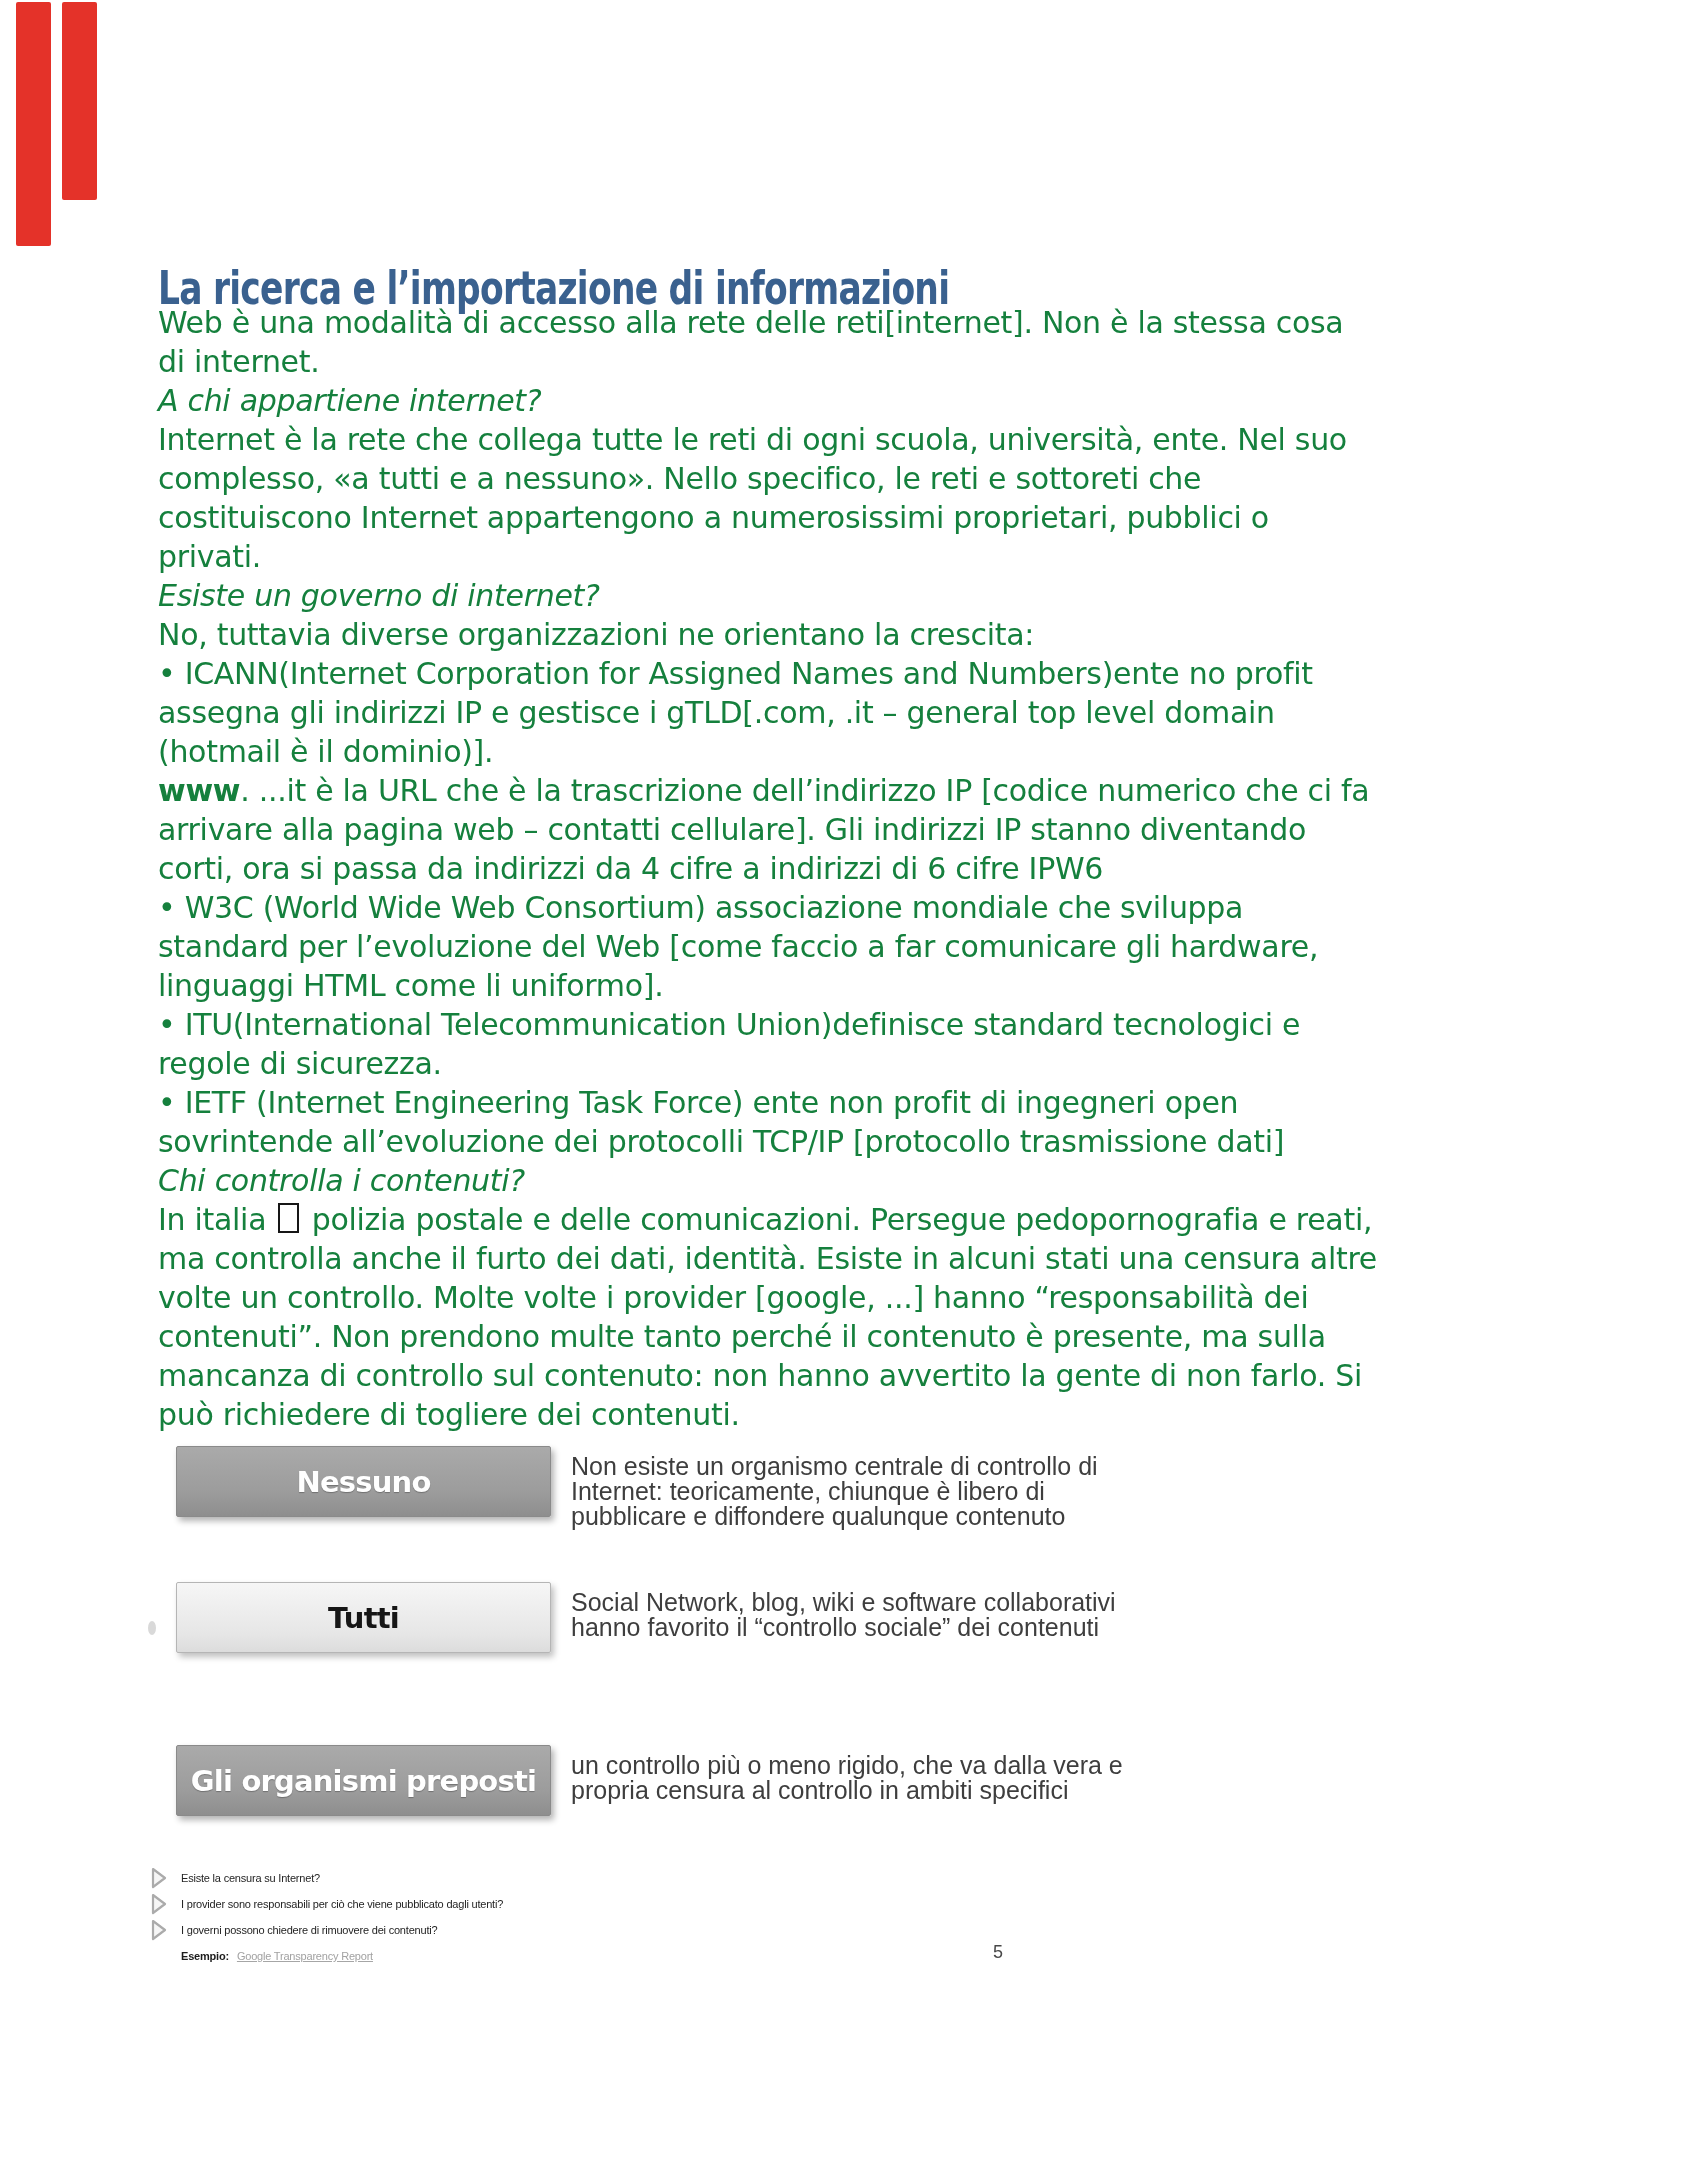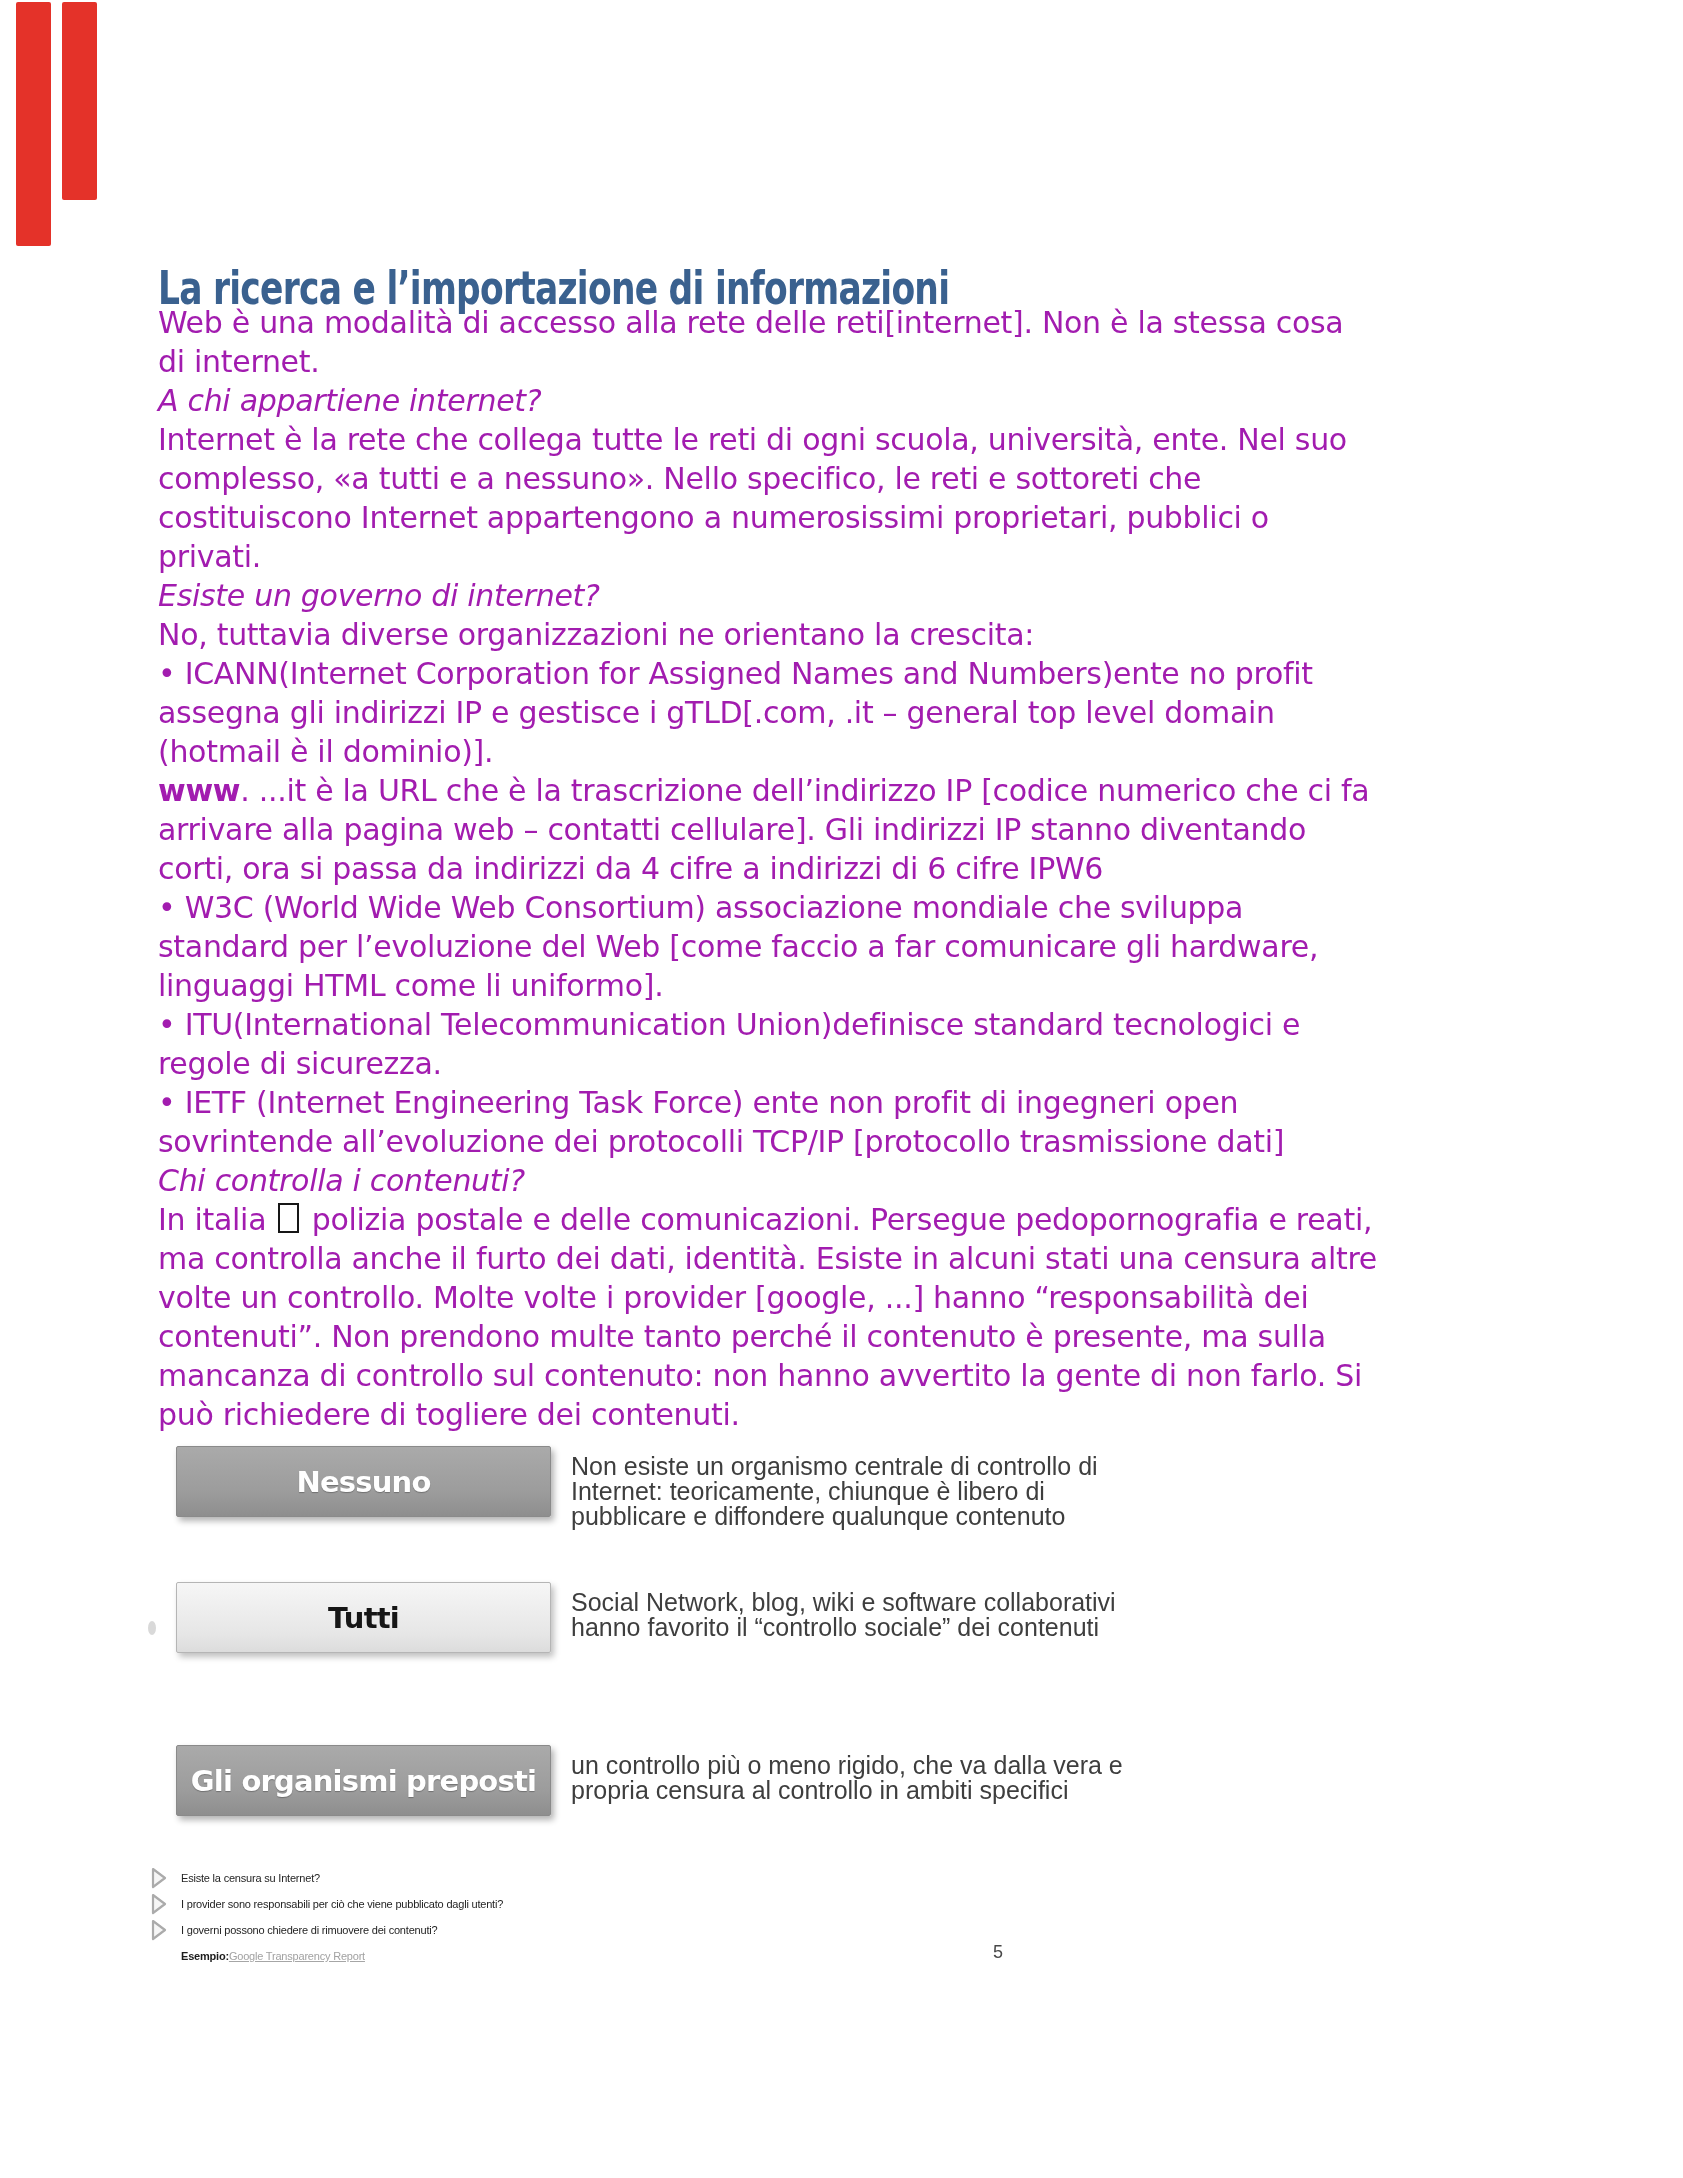--- a/index.html
+++ b/index.html
@@ -12,21 +12,21 @@
   #red1{left:16px;top:2px;width:35px;height:244px;}
   #red2{left:62px;top:2px;width:35px;height:198px;}
 
   
   #heading{left:158px;top:261px;white-space:nowrap;}
   #heading .stretch{display:inline-block;transform:scaleX(0.75);transform-origin:0 50%;
     font-size:46px;font-weight:bold;letter-spacing:-1px;}
 
   
   #body-text{left:158px;top:303px;width:1406px;font-size:30px;line-height:39px;
-    color:#a21caf;letter-spacing:-0.3px;}
+    color:#15803d;letter-spacing:-0.3px;}
   #body-text .body-line{white-space:nowrap;}
   #body-text .em{font-style:italic;}
   #body-text b{font-weight:bold;}
   .tofu{display:inline-block;width:17px;height:26px;border:2px solid #161616;
     margin:0 3px;vertical-align:-3px;}
 
   
   #rows{left:176px;top:1446px;width:1287px;height:396px;}
   .crow{position:absolute;left:0;width:1287px;height:89px;}
   .pill{position:absolute;left:0;top:0;width:373px;height:69px;border-radius:2px;
@@ -43,21 +43,21 @@
 
   
   #artifact{left:148px;top:1621px;width:8px;height:14px;background:#cfcfcf;border-radius:50%;opacity:.8;}
 
   
   #questions{left:150px;top:1865px;width:990px;font-family:"Liberation Sans",sans-serif;
     font-size:11px;color:#242424;letter-spacing:-0.2px;}
   .q-row{position:relative;height:26px;display:flex;align-items:center;white-space:nowrap;}
   .q-row .chev{width:18px;height:22px;margin-right:13px;flex:0 0 18px;}
   .example-row{padding-left:31px;height:26px;display:flex;align-items:center;white-space:nowrap;}
-  .example-label{font-weight:bold;color:#1d1d1d;}
+  .example-label{font-weight:bold;color:#1d1d1d;margin-right:8px;}
   .example-link{color:#a2a2a2;text-decoration:underline;text-decoration-color:#a6a6a6;text-align:right;}
 
   #page-number{left:993px;top:1942px;font-family:"Liberation Sans",sans-serif;
     font-size:18px;color:#484848;}
 </style>
 </head>
 <body>
 
 <div class="red-bar abs" id="red1" style="background: rgb(228, 50, 41);"></div>
 <div class="red-bar abs" id="red2" style="background: rgb(228, 50, 41);"></div>

